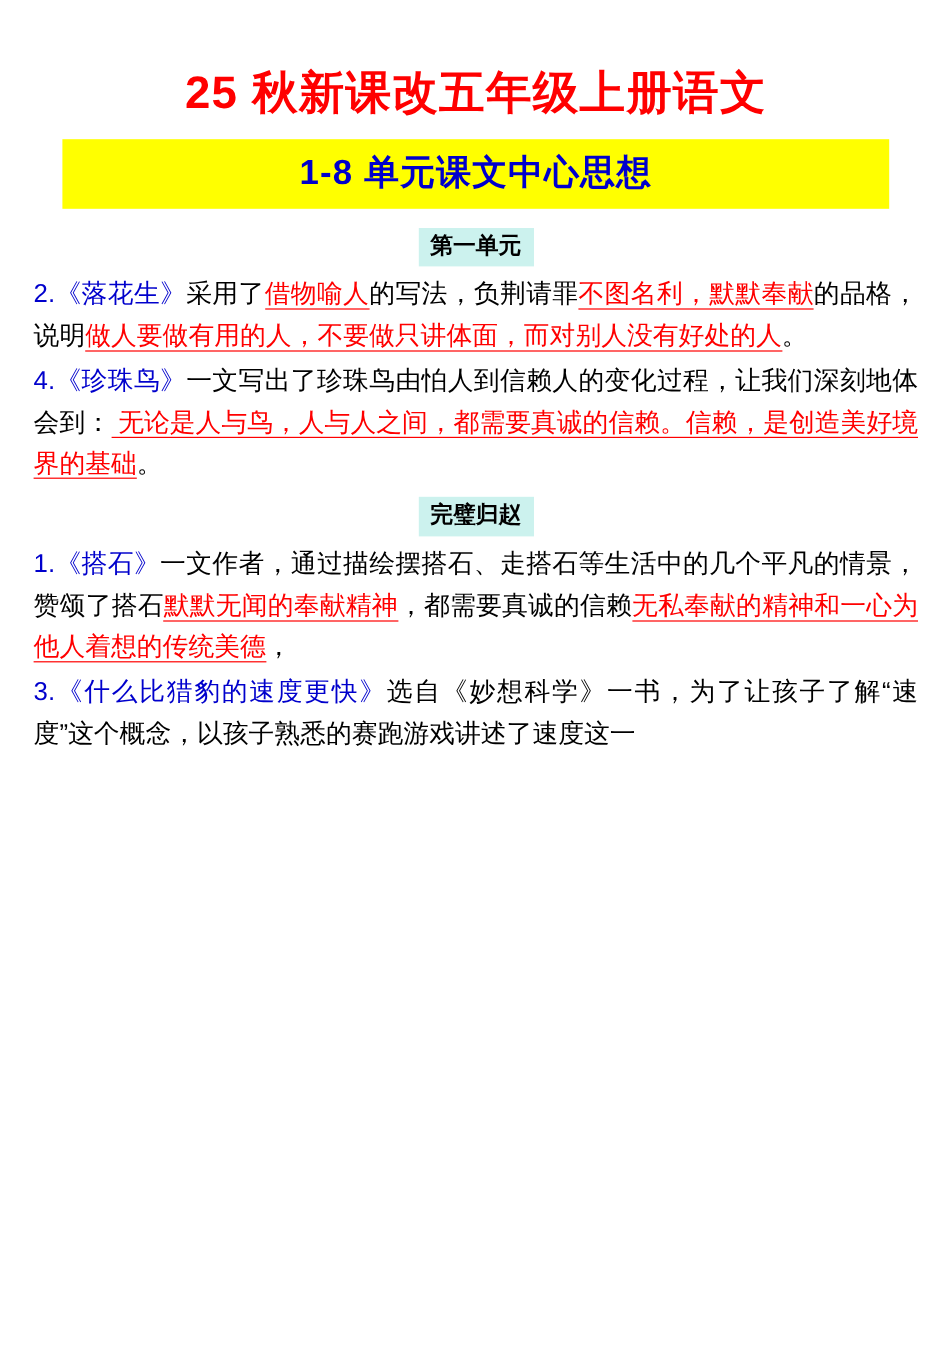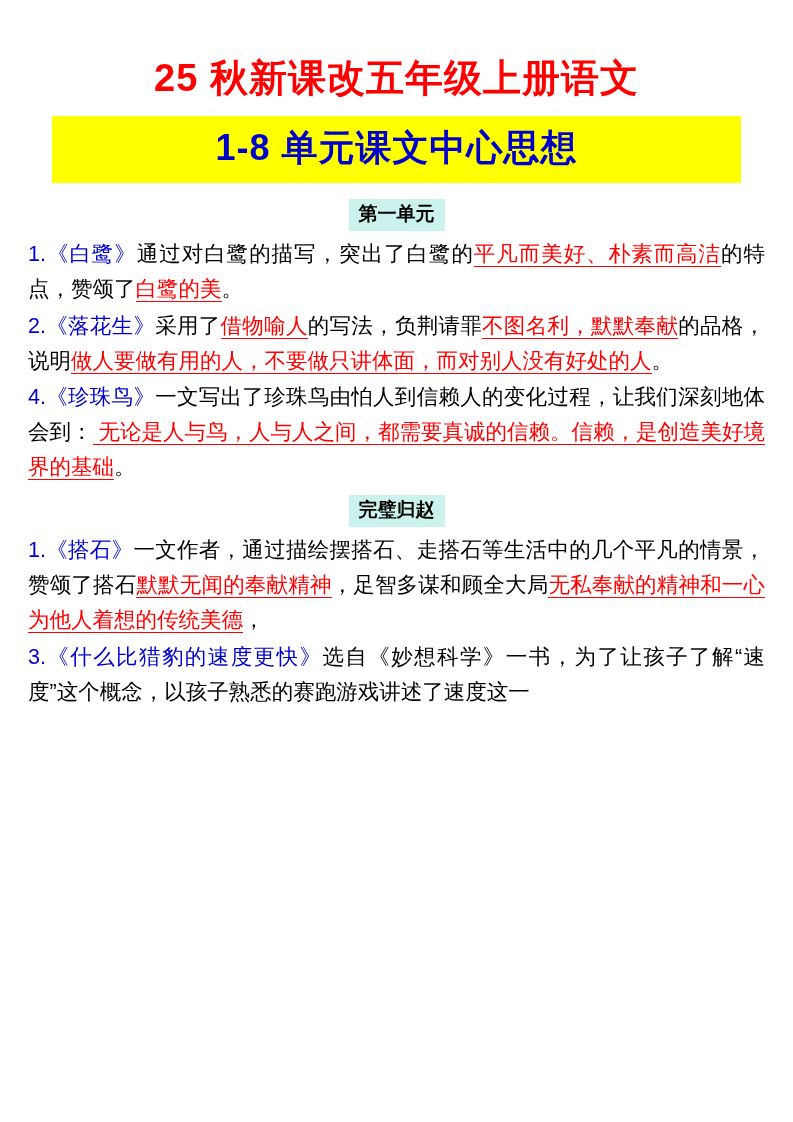--- a/index.html
+++ b/index.html
@@ -31,21 +31,21 @@
     margin: 8px 0 14px 0;
   }
   .subtitle-band {
     background: #ffff00;
     text-align: center;
     padding: 8px 0 10px 0;
     margin: 0 24px 16px 24px;
   }
   .subtitle-band .subtitle-text {
     color: #0000cc;
-    font-size: 36px;
+    font-size: 29px;
     font-weight: bold;
     letter-spacing: 1px;
   }
   .unit-heading {
     text-align: center;
     margin: 10px 0 6px 0;
   }
   .unit-heading .unit-label {
     display: inline-block;
     background: #ccf2ee;
@@ -84,21 +84,20 @@
 <div class="page">
 
   <div class="doc-title">25 秋新课改五年级上册语文</div>
 
   <div class="subtitle-band">
     <span class="subtitle-text">1-8 单元课文中心思想</span>
   </div>
 
   <div id="units-container">
       <div class="unit-heading"><span class="unit-label">第一单元</span></div>
-      <p class="para"><span class="num">1.</span><span class="bookname">《白鹭》</span><span class="plain">通过对白鹭的描写，突出了白鹭的</span><span class="hl">平凡而美好、朴素而高洁</span><span class="plain">的特点，赞颂了</span><span class="hl">白鹭的美</span><span class="plain">。</span></p>
       <p class="para"><span class="num">2.</span><span class="bookname">《落花生》</span><span class="plain">采用了</span><span class="hl">借物喻人</span><span class="plain">的写法，负荆请罪</span><span class="hl">不图名利，默默奉献</span><span class="plain">的品格，说明</span><span class="hl">做人要做有用的人，不要做只讲体面，而对别人没有好处的人</span><span class="plain">。</span></p>
       <p class="para"><span class="num">4.</span><span class="bookname">《珍珠鸟》</span><span class="plain">一文写出了珍珠鸟由怕人到信赖人的变化过程，让我们深刻地体会到：</span><span class="hl"> 无论是人与鸟，人与人之间，都需要真诚的信赖。信赖，是创造美好境界的基础</span><span class="plain">。</span></p>
       <div class="unit-heading"><span class="unit-label">完璧归赵</span></div>
-      <p class="para"><span class="num">1.</span><span class="bookname">《搭石》</span><span class="plain">一文作者，通过描绘摆搭石、走搭石等生活中的几个平凡的情景，赞颂了搭石</span><span class="hl">默默无闻的奉献精神</span><span class="plain">，足智多谋和顾全大局</span><span class="hl">无私奉献的精神和一心为他人着想的传统美德</span><span class="plain">，</span></p>
+      <p class="para"><span class="num">1.</span><span class="bookname">《搭石》</span><span class="plain">一文作者，通过描绘摆搭石、走搭石等生活中的几个平凡的情景，赞颂了搭石</span><span class="hl">默默无闻的奉献精神</span><span class="plain">，都需要真诚的信赖</span><span class="hl">无私奉献的精神和一心为他人着想的传统美德</span><span class="plain">，</span></p>
       <p class="para"><span class="num">3.</span><span class="bookname">《什么比猎豹的速度更快》</span><span class="plain">选自《妙想科学》一书，为了让孩子了解“速度”这个概念，以孩子熟悉的赛跑游戏讲述了速度这一</span></p>
     </div>
 
 </div>
 
 </body></html>

